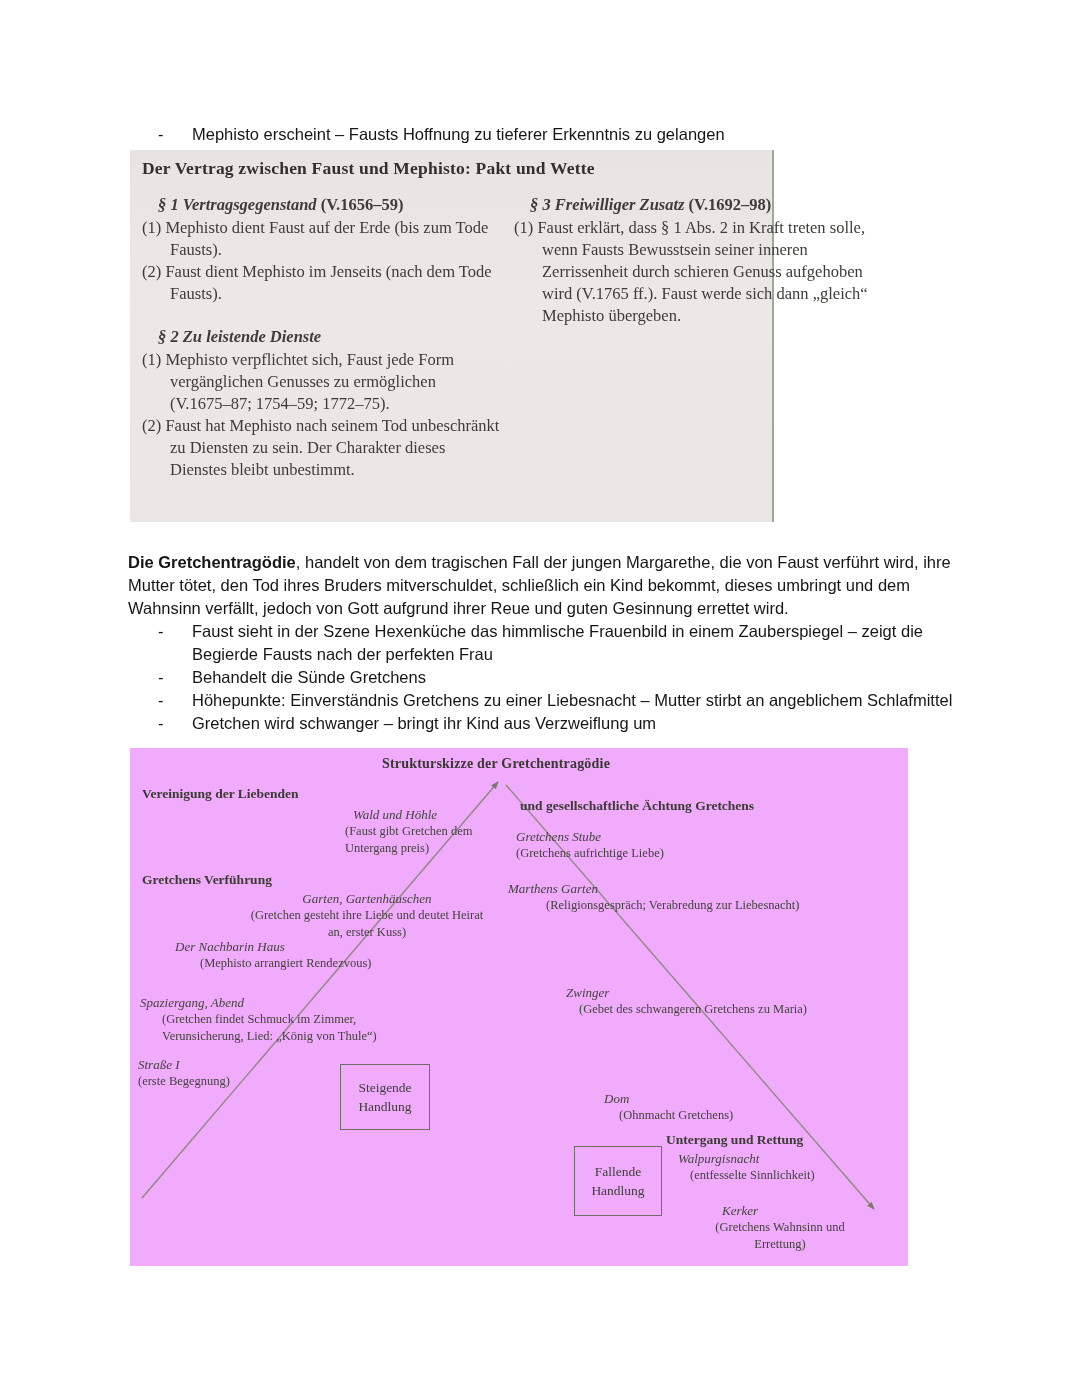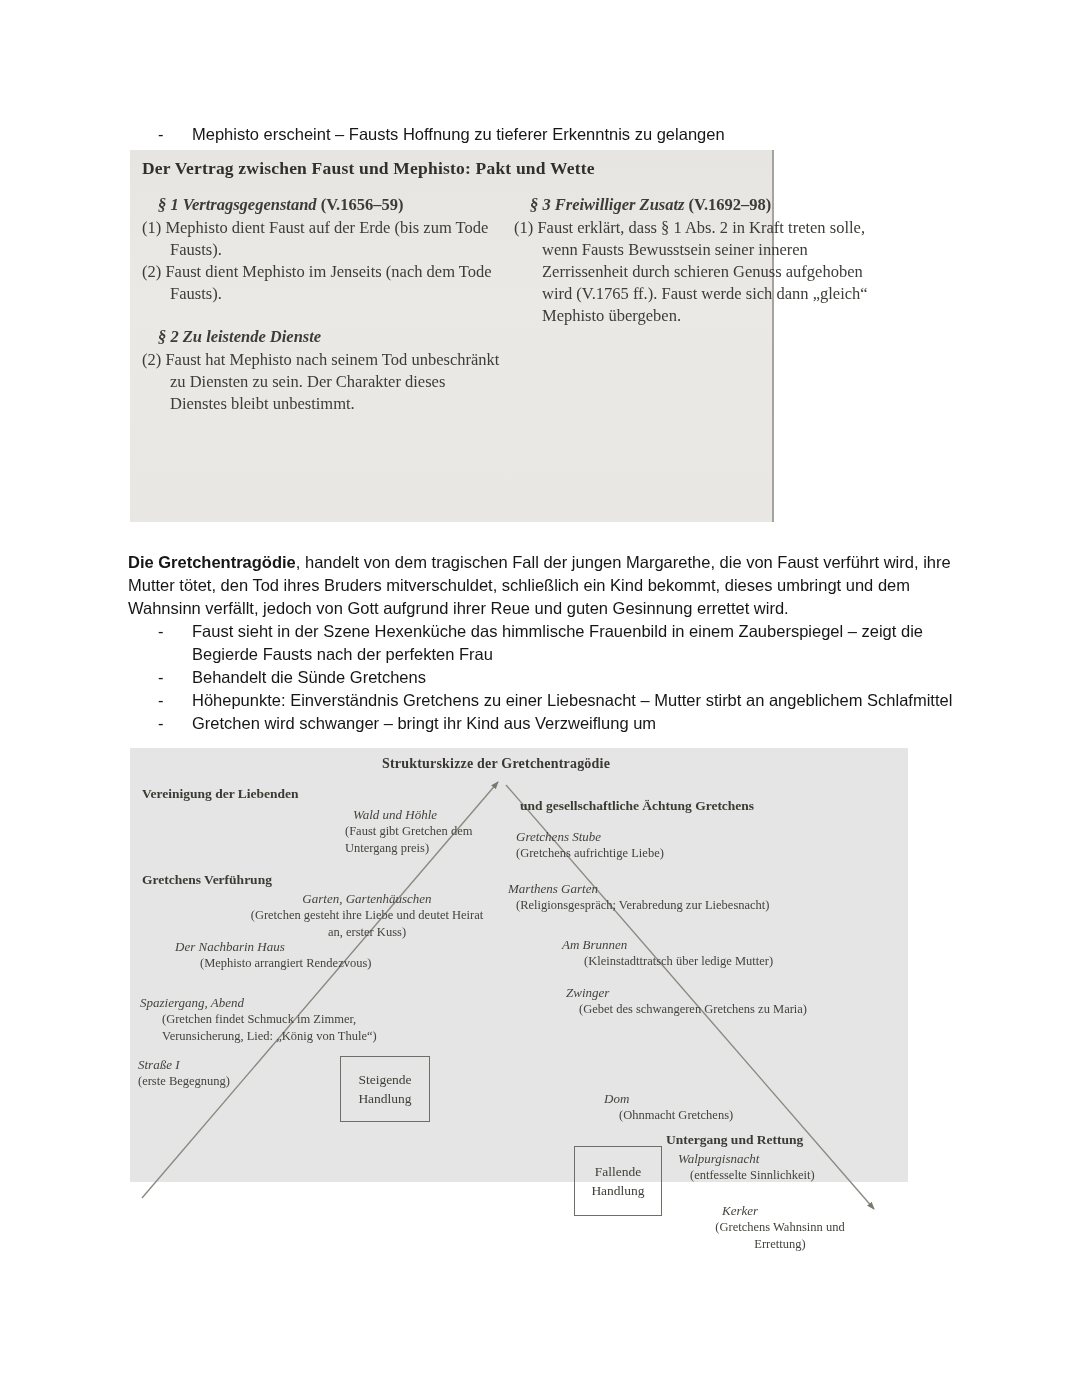--- a/index.html
+++ b/index.html
@@ -23,22 +23,22 @@
   #scan1 .stitle{font-weight:bold;font-size:17.5px;color:#31302c;margin:0 0 15px 0;letter-spacing:0.2px;}
   #scan1 .cols{display:flex;gap:14px;}
   #scan1 .col-l{width:358px;flex:0 0 358px;}
   #scan1 .col-r{width:372px;flex:0 0 372px;}
   .ssec + .ssec{margin-top:21px;}
   .shead{margin:0 0 1px 16px;font-weight:bold;}
   .shead .it{font-style:italic;}
   .sitem{margin:0;padding-left:28px;text-indent:-28px;}
 
   
-  #diagram{position:absolute;left:130px;top:748px;width:778px;height:434px;
-           background:#e5e5e5;font-family:"Liberation Serif",serif;color:#45433d;}
+  #diagram{position:absolute;left:130px;top:748px;width:778px;height:518px;
+           background:#f0abfc;font-family:"Liberation Serif",serif;color:#45433d;}
   #diagram svg{position:absolute;left:0;top:0;}
   .dtitle{position:absolute;left:210px;top:8px;width:312px;text-align:center;
           font-weight:bold;font-size:14px;color:#3a3832;letter-spacing:0.2px;}
   .dheader{position:absolute;font-weight:bold;font-size:13.5px;color:#3b3a33;white-space:nowrap;}
   .scene{position:absolute;font-size:13px;line-height:17px;}
   .sname{display:block;font-style:italic;white-space:nowrap;}
   .sdesc{display:block;font-size:12.5px;}
   .scene.center{text-align:center;}
   .scene.center .sname{white-space:normal;}
   .dbox{position:absolute;border:1.5px solid #6f6d66;box-sizing:border-box;text-align:center;
@@ -57,20 +57,21 @@
   <p class="stitle">Der Vertrag zwischen Faust und Mephisto: Pakt und Wette</p>
   <div class="cols">
     <div class="col-l">
       <div class="ssec">
         <p class="shead"><span class="it">§ 1</span> <span class="it">Vertragsgegenstand</span> <span>(V.1656–59)</span></p>
         <p class="sitem"><span>(1)</span> <span>Mephisto dient Faust auf der Erde (bis zum Tode Fausts).</span></p>
         <p class="sitem"><span>(2)</span> <span>Faust dient Mephisto im Jenseits (nach dem Tode Fausts).</span></p>
       </div>
       <div class="ssec">
         <p class="shead"><span class="it">§ 2</span> <span class="it">Zu leistende Dienste</span> <span></span></p>
+        <p class="sitem"><span>(1)</span> <span>Mephisto verpflichtet sich, Faust jede Form vergänglichen Genusses zu ermög­lichen (V.1675–87; 1754–59; 1772–75).</span></p>
         <p class="sitem"><span>(2)</span> <span>Faust hat Mephisto nach seinem Tod unbeschränkt zu Diensten zu sein. Der Charakter dieses Dienstes bleibt unbestimmt.</span></p>
       </div>
     </div>
     <div class="col-r">
       <div class="ssec">
         <p class="shead"><span class="it">§ 3</span> <span class="it">Freiwilliger Zusatz</span> <span>(V.1692–98)</span></p>
         <p class="sitem"><span>(1)</span> <span>Faust erklärt, dass § 1 Abs. 2 in Kraft treten solle, wenn Fausts Bewusstsein sei­ner inneren Zerrissenheit durch schieren Genuss aufgehoben wird (V.1765 ff.). Faust werde sich dann „gleich“ Mephisto übergeben.</span></p>
       </div>
     </div>
   </div>
@@ -136,38 +137,34 @@
     <span class="sname">Straße I</span>
     <span class="sdesc">(erste Begegnung)</span>
   </div>
 
   <div class="scene" style="left:386px;top:80px;">
     <span class="sname">Gretchens Stube</span>
     <span class="sdesc" style="white-space:nowrap;">(Gretchens aufrichtige Liebe)</span>
   </div>
   <div class="scene" style="left:378px;top:132px;">
     <span class="sname">Marthens Garten</span>
-    <span class="sdesc" style="margin-left:8px;white-space:nowrap;">(Religionsgespräch; Verabredung zur Liebesnacht)</span>
-  </div>
-  <div class="scene" style="left:432px;top:188px;">
-    <span class="sname">Am Brunnen</span>
-    <span class="sdesc" style="margin-left:22px;white-space:nowrap;">(Kleinstadttratsch über ledige Mutter)</span>
+    <span class="sdesc" style="margin-left:38px;white-space:nowrap;">(Religionsgespräch; Verabredung zur Liebesnacht)</span>
   </div>
   <div class="scene" style="left:436px;top:236px;">
     <span class="sname">Zwinger</span>
     <span class="sdesc" style="margin-left:13px;white-space:nowrap;">(Gebet des schwangeren Gretchens zu Maria)</span>
   </div>
   <div class="scene" style="left:474px;top:342px;">
     <span class="sname">Dom</span>
     <span class="sdesc" style="margin-left:15px;white-space:nowrap;">(Ohnmacht Gretchens)</span>
   </div>
   <div class="scene" style="left:548px;top:402px;">
     <span class="sname">Walpurgisnacht</span>
     <span class="sdesc" style="margin-left:12px;white-space:nowrap;">(entfesselte Sinnlichkeit)</span>
   </div>
   <div class="scene" style="left:560px;top:454px;width:170px;">
     <span class="sname" style="margin-left:32px;">Kerker</span>
     <span class="sdesc" style="text-align:center;margin-left:10px;">(Gretchens Wahnsinn und Errettung)</span>
   </div>
 
-  <div class="dbox" style="left:210px;top:308px;width:90px;height:66px;">Steigende Handlung</div>
+  <div class="dbox" style="left:210px;top:316px;width:90px;height:66px;">Steigende Handlung</div>
   <div class="dbox" style="left:444px;top:398px;width:88px;height:70px;">Fallende Handlung</div>
 </div>
 
 </body></html>

